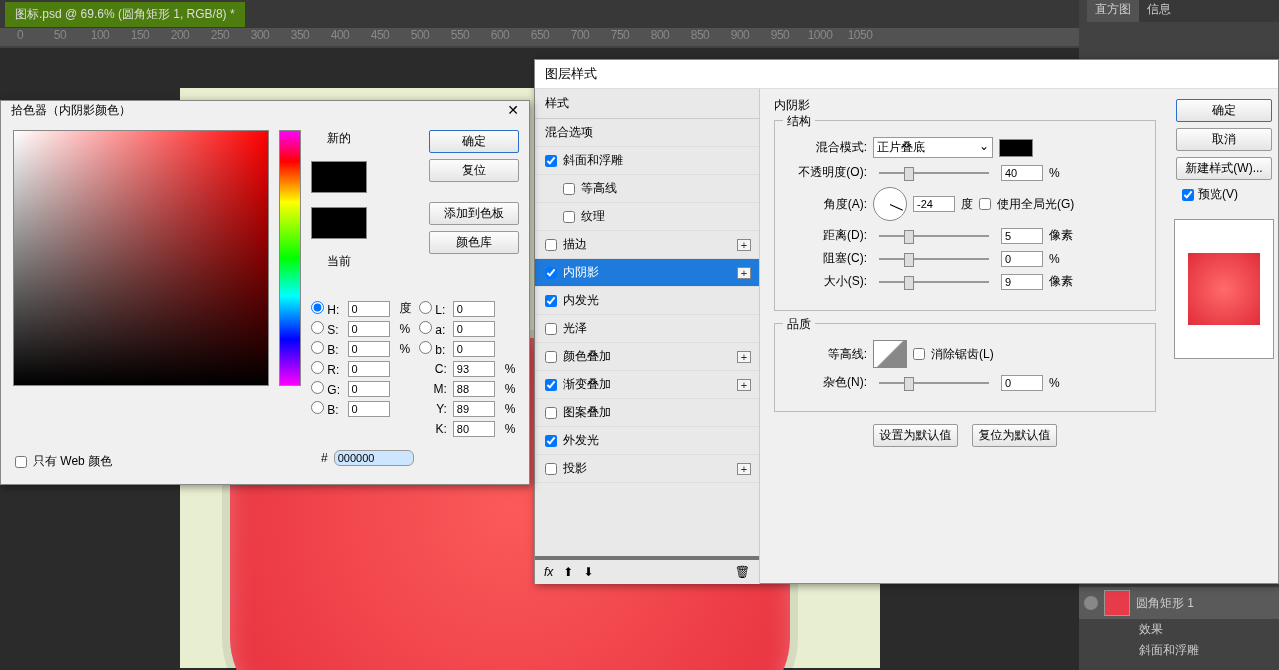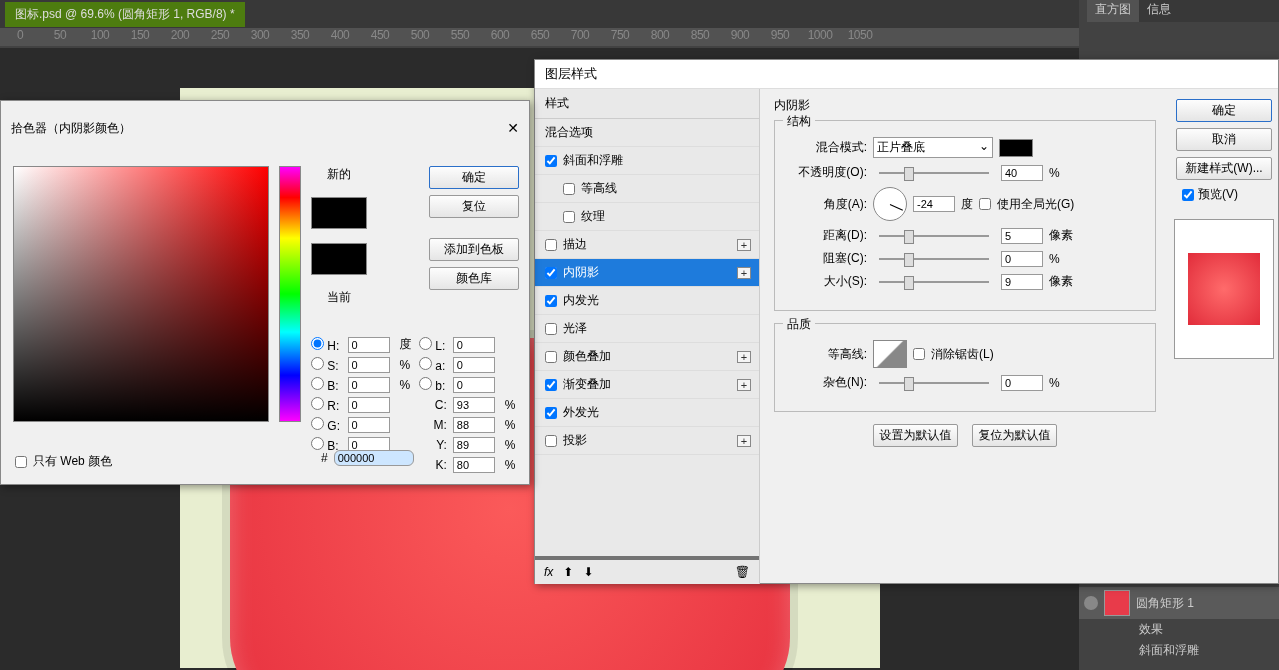--- a/index.html
+++ b/index.html
@@ -50,21 +50,21 @@
 .angle-dial::after { content: ""; position: absolute; top: 50%; left: 50%; width: 14px; height: 1px; background: #000; transform-origin: left; transform: rotate(24deg); }
 .btn { background: linear-gradient(#fdfdfd,#e5e5e5); border: 1px solid #999; padding: 2px 0; width: 85px; text-align: center; border-radius: 2px; }
 .ls-right { width: 108px; padding: 10px 6px; display: flex; flex-direction: column; gap: 6px; align-items: center; }
 .ls-right .btn { width: 96px; }
 .prev-box { background: #fff; border: 1px solid #999; width: 100px; height: 140px; margin-top: 10px; display: flex; align-items: center; justify-content: center; }
 .prev-red { width: 72px; height: 72px; background: radial-gradient(circle,#ff6b6b,#e12c3a); }
 .contour-sw { width: 34px; height: 28px; background: linear-gradient(135deg,#fff 48%, #888 52%); border: 1px solid #888; }
 
 
 #colorpicker { top: 100px; left: 0; width: 530px; height: 385px; }
-.cp-title { display: flex; justify-content: space-between; padding: 19px 10px; font-size: 13px; }
+.cp-title { display: flex; justify-content: space-between; padding: 1px 10px; font-size: 13px; }
 .cp-close { cursor: default; font-size: 14px; }
 .cp-body { padding: 10px 12px; display: flex; gap: 10px; position: relative; }
 .cp-field { width: 256px; height: 256px; background: linear-gradient(to right, #fff, #f00); position: relative; border: 1px solid #888; }
 .cp-field::after { content:""; position:absolute; inset:0; background: linear-gradient(to top, #000, transparent); }
 .cp-huebar { width: 22px; height: 256px; background: linear-gradient(to bottom, #f0f 0%, #f00 12%, #ff0 28%, #0f0 50%, #0ff 65%, #00f 82%, #f0f 100%); border: 1px solid #888; }
 .cp-right { flex: 1; }
 .cp-newcur { display: flex; flex-direction: column; align-items: center; gap: 14px; }
 .cp-sw { width: 56px; height: 32px; background: #000; border: 1px solid #888; }
 .cp-btncol { position: absolute; top: 10px; right: 10px; display: flex; flex-direction: column; gap: 6px; }
 .cp-btncol .btn { width: 90px; }
@@ -152,20 +152,24 @@
           <input type="checkbox" class="chk" style="">
           <span>颜色叠加</span>
           <span class="plus">+</span>
         </div>
       <div class="ls-row">
           <input type="checkbox" class="chk" checked="" style="">
           <span>渐变叠加</span>
           <span class="plus">+</span>
         </div>
       <div class="ls-row">
+          <input type="checkbox" class="chk" style="">
+          <span>图案叠加</span>
+        </div>
+      <div class="ls-row">
           <input type="checkbox" class="chk" checked="" style="">
           <span>外发光</span>
         </div>
       <div class="ls-row">
           <input type="checkbox" class="chk" style="">
           <span>投影</span>
           <span class="plus">+</span>
         </div>
       <div class="ls-footer">
         <span style="font-style:italic">fx</span>

